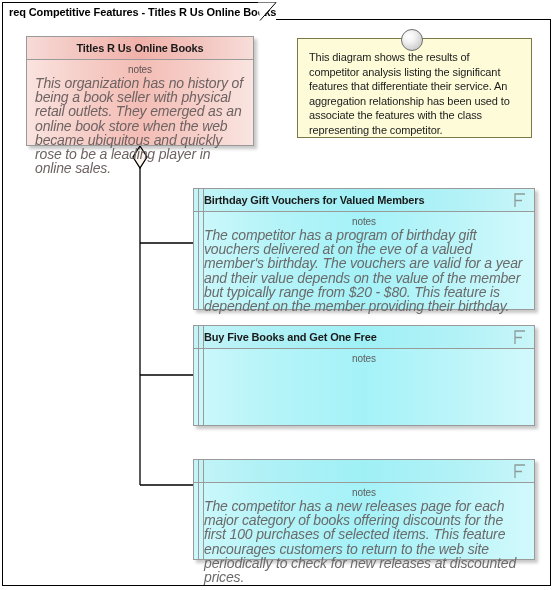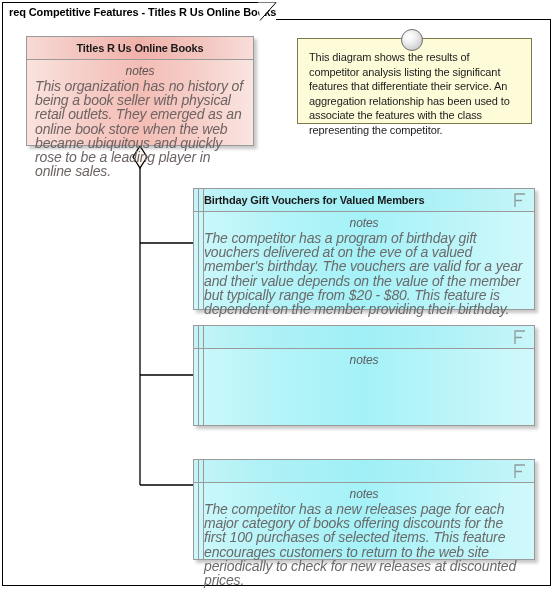--- a/index.html
+++ b/index.html
@@ -86,22 +86,21 @@
     color: #1a1a1a;
     letter-spacing: -0.15px;
   }
   .uml-body {
     position: relative;
     box-sizing: border-box;
     padding: 4px 8px 6px 8px;
   }
   .notes-label {
     text-align: center;
-    font-size: 12px;
-    font-style: italic;
+    font-size: 10px;
     color: #5d5d5d;
     margin-bottom: 1px;
     letter-spacing: -0.1px;
   }
   .notes-text {
     font-size: 14px;
     font-style: italic;
     color: #6a6a6a;
     line-height: 14.2px;
     letter-spacing: -0.15px;
@@ -169,21 +168,21 @@
   #req-birthday  { top: 188px; height: 122px; }
   #req-buyfive   { top: 325px; height: 101px; }
   #req-weekly    { top: 459px; height: 101px; }
 
   
   #diagram-note {
     position: absolute;
     left: 297px;
     top: 38px;
     width: 235px;
-    height: 86px;
+    height: 100px;
     box-sizing: border-box;
     border: 1px solid #7a7a48;
     background: #fdfbd8;
     z-index: 3;
     padding: 11px 10px 8px 11px;
   }
   .note-text {
     font-size: 11px;
     color: #1c1c1c;
     line-height: 14.6px;
@@ -266,20 +265,21 @@
     <div class="uml-body">
       <div class="notes-label">notes</div>
       <div class="notes-text">The competitor has a program of birthday gift vouchers delivered at on the eve of a valued member's birthday. The vouchers are valid for a year and their value depends on the value of the member but typically range from $20 - $80. This feature is dependent on the member providing their birthday.</div>
     </div>
   </div>
 
   <div class="uml-box req-box" id="req-buyfive">
     <div class="rail rail-a"></div>
     <div class="rail rail-b"></div>
     <div class="uml-title">
+      <span class="uml-title-text">Buy Five Books and Get One Free</span>
       <svg class="req-icon" viewBox="0 0 12 15" width="12" height="15">
         <path d="M1,14 L1,1 L11,1 M1,7.5 L8,7.5" stroke="#8f9a9a" stroke-width="1.3" fill="none"></path>
       </svg>
     </div>
     <div class="uml-body">
       <div class="notes-label">notes</div>
     </div>
   </div>
 
   <div class="uml-box req-box" id="req-weekly">

